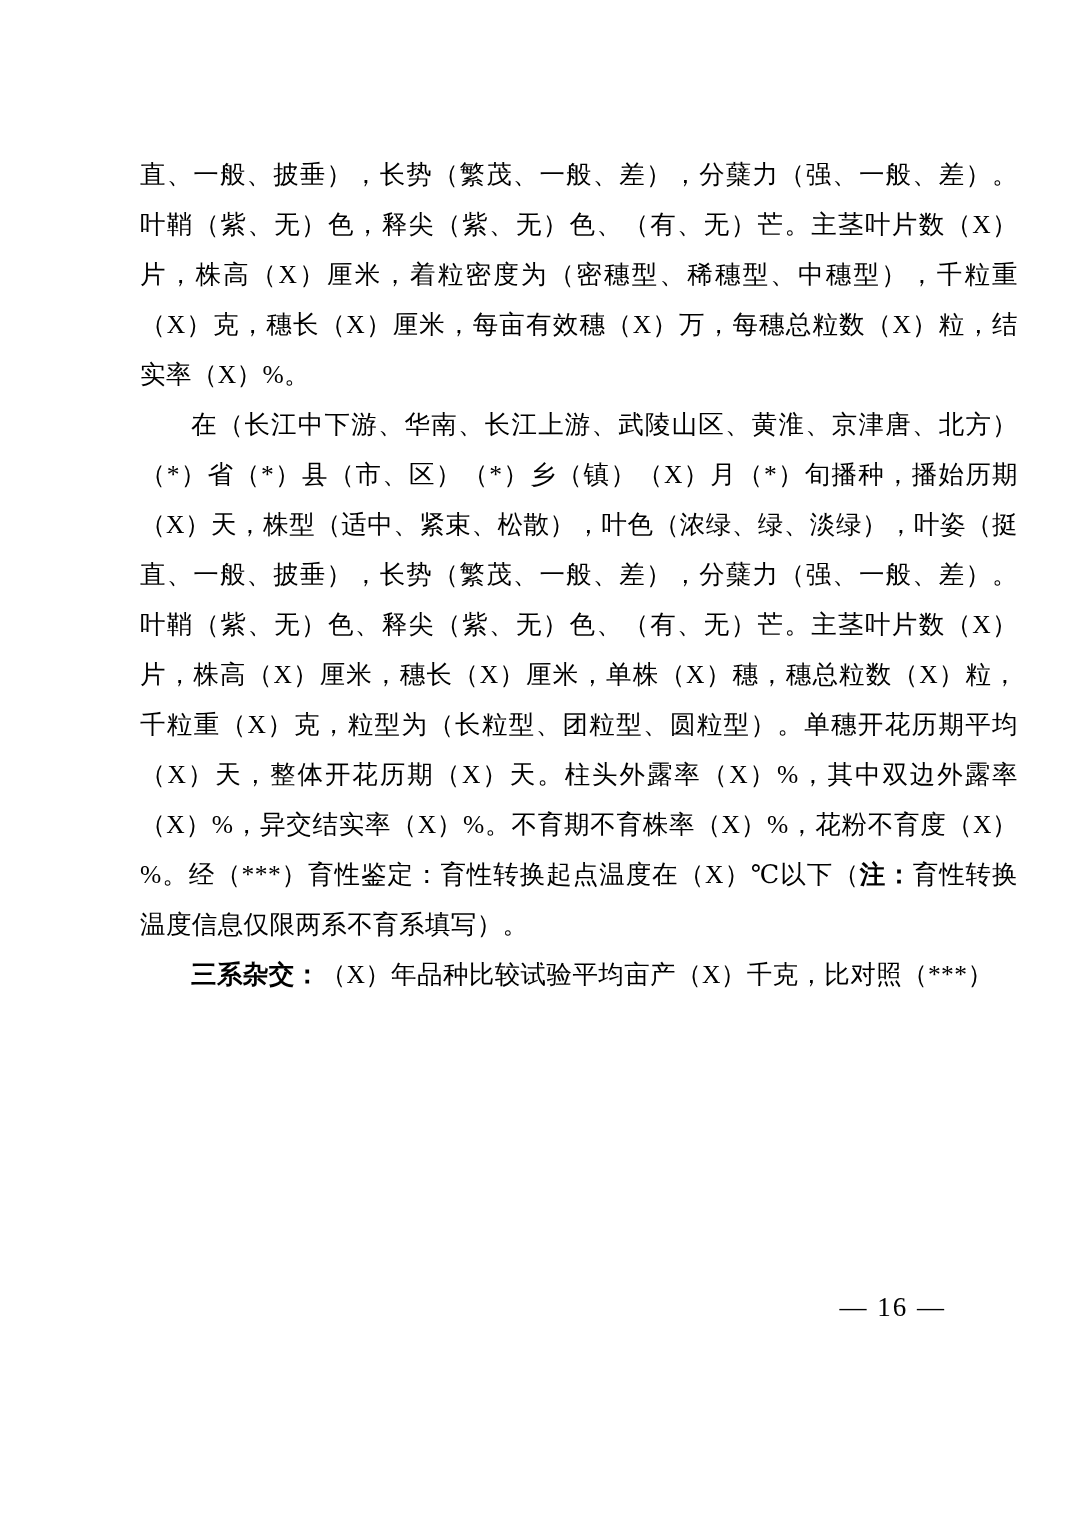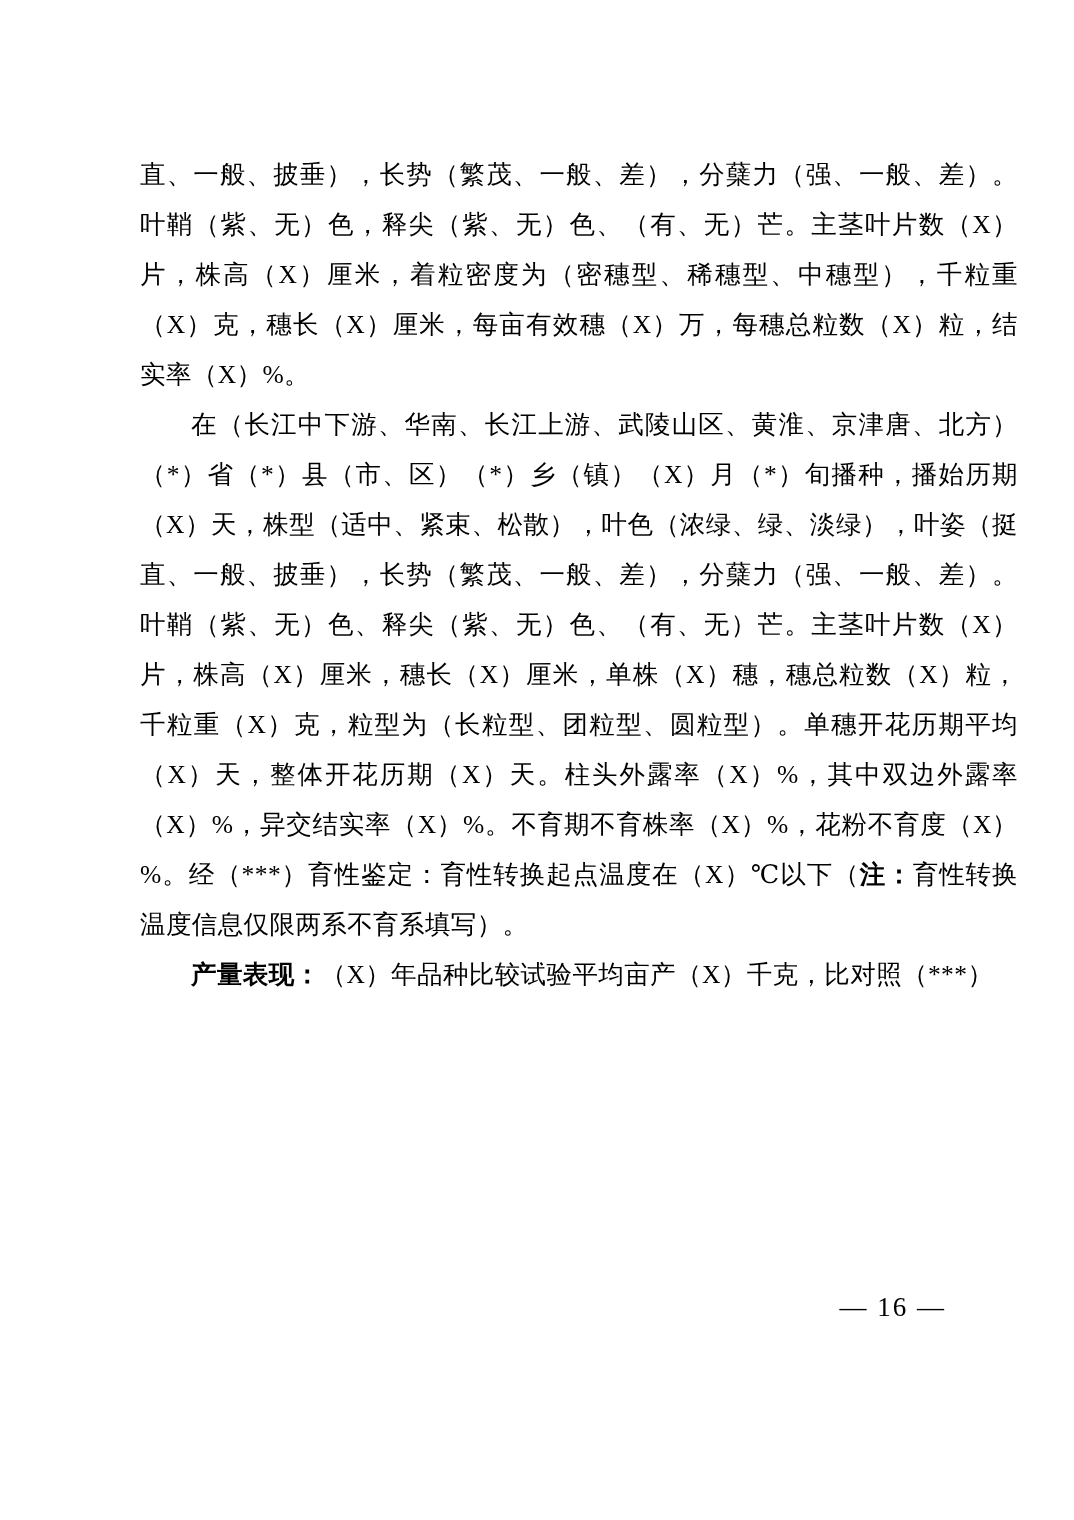--- a/index.html
+++ b/index.html
@@ -63,18 +63,18 @@
 <div class="page">
   <div class="doc-body">
 
     <p class="para">直、一般、披垂），长势（繁茂、一般、差），分蘖力（强、一般、差）。叶鞘（紫、无）色，释尖（紫、无）色、（有、无）芒。主茎叶片数（X）片，株高（X）厘米，着粒密度为（密穗型、稀穗型、中穗型），千粒重（X）克，穗长（X）厘米，每亩有效穗（X）万，每穗总粒数（X）粒，结实率（X）%。</p>
 
 
     <p class="para indent"><span>在（长江中下游、华南、长江上游、武陵山区、黄淮、京津唐、北方）（*）省（*）县（市、区）（*）乡（镇）（X）月（*）旬播种，播始历期（X）天，株型（适中、紧束、松散），叶色（浓绿、绿、淡绿），叶姿（挺直、一般、披垂），长势（繁茂、一般、差），分蘖力（强、一般、差）。叶鞘（紫、无）色、释尖（紫、无）色、（有、无）芒。主茎叶片数（X）片，株高（X）厘米，穗长（X）厘米，单株（X）穗，穗总粒数（X）粒，千粒重（X）克，粒型为（长粒型、团粒型、圆粒型）。单穗开花历期平均（X）天，整体开花历期（X）天。柱头外露率（X）%，其中双边外露率（X）%，异交结实率（X）%。不育期不育株率（X）%，花粉不育度（X）%。经（***）育性鉴定：育性转换起点温度在（X）℃以下（</span><span class="bold">注：</span><span>育性转换温度信息仅限两系不育系填写）。</span></p>
 
 
 
-    <p class="para indent"><span class="bold">产量表现：</span><span>（X）年品种比较试验平均亩产（X）千克，比对照（***）</span></p>
+    <p class="para indent"><span class="bold">三系杂交：</span><span>（X）年品种比较试验平均亩产（X）千克，比对照（***）</span></p>
 
   </div>
 
   <div class="page-number">— 16 —</div>
 </div>
 
 </body></html>

